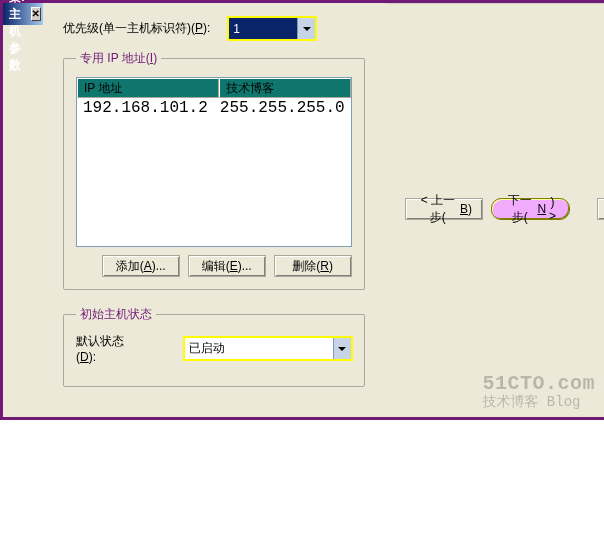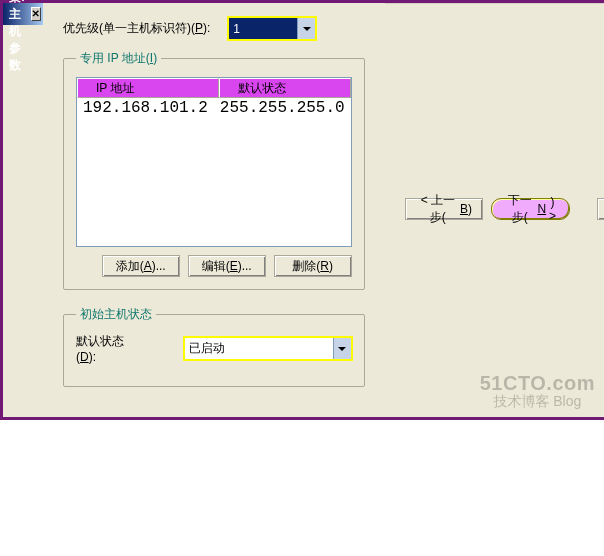--- a/index.html
+++ b/index.html
@@ -104,43 +104,43 @@
   .combo.wide .combo-text { min-width: 140px; }
 
   fieldset {
     border: 1px solid #aca899;
     border-radius: 2px;
     padding: 10px 12px 12px 12px;
     margin: 0 0 16px 0;
   }
   legend {
     padding: 0 4px;
-    color: #0f766e;
+    color: #701a75;
     font-size: 12px;
   }
   .list {
     border: 1px solid #7f9db9;
     background: #fff;
     height: 170px;
     box-sizing: border-box;
     overflow: hidden;
   }
   .list-header {
     display: flex;
     height: 20px;
   }
   .th {
     box-sizing: border-box;
-    background: #d946ef;
+    background: #0f766e;
     border: 1px solid #fff;
     border-right-color: #aca899;
     border-bottom-color: #aca899;
     display: flex;
     align-items: center;
-    padding: 0 18px;
+    padding: 0 6px;
     font-size: 12px;
   }
   .th.col-ip { width: 52%; }
   .th.col-mask { flex: 1; }
   .list-body {
     padding: 2px 0;
   }
   .tr {
     display: flex;
     height: 16px;
@@ -198,23 +198,23 @@
     padding: 10px 20px 14px 20px;
     gap: 8px;
     background: #ece9d8;
     border-top: 1px solid #d4d0c8;
   }
 
   .watermark {
     position: absolute;
     right: 6px;
     bottom: 6px;
-    font-family: Liberation Sans, sans-serif;
+    font-family: Liberation Mono, monospace;
     color: rgba(0,0,0,0.22);
-    text-align: center;
+    text-align: left;
     pointer-events: none;
   }
   .watermark .big {
     font-size: 20px;
     font-weight: bold;
     letter-spacing: 0.5px;
   }
   .watermark .small {
     font-size: 14px;
     margin-top: -2px;
@@ -249,21 +249,21 @@
     </div>
 
     <fieldset>
       <legend>
         <span>专用 IP 地址(</span><span class="mnemonic">I</span><span>)</span>
       </legend>
 
       <div class="list">
         <div class="list-header">
           <div class="th col-ip">IP 地址</div>
-          <div class="th col-mask">默认状态</div>
+          <div class="th col-mask">技术博客</div>
         </div>
         <div class="list-body">
           <div class="tr">
             <div class="td col-ip">192.168.101.2</div>
             <div class="td col-mask">255.255.255.0</div>
           </div>
         </div>
       </div>
 
       <div class="btn-row">

